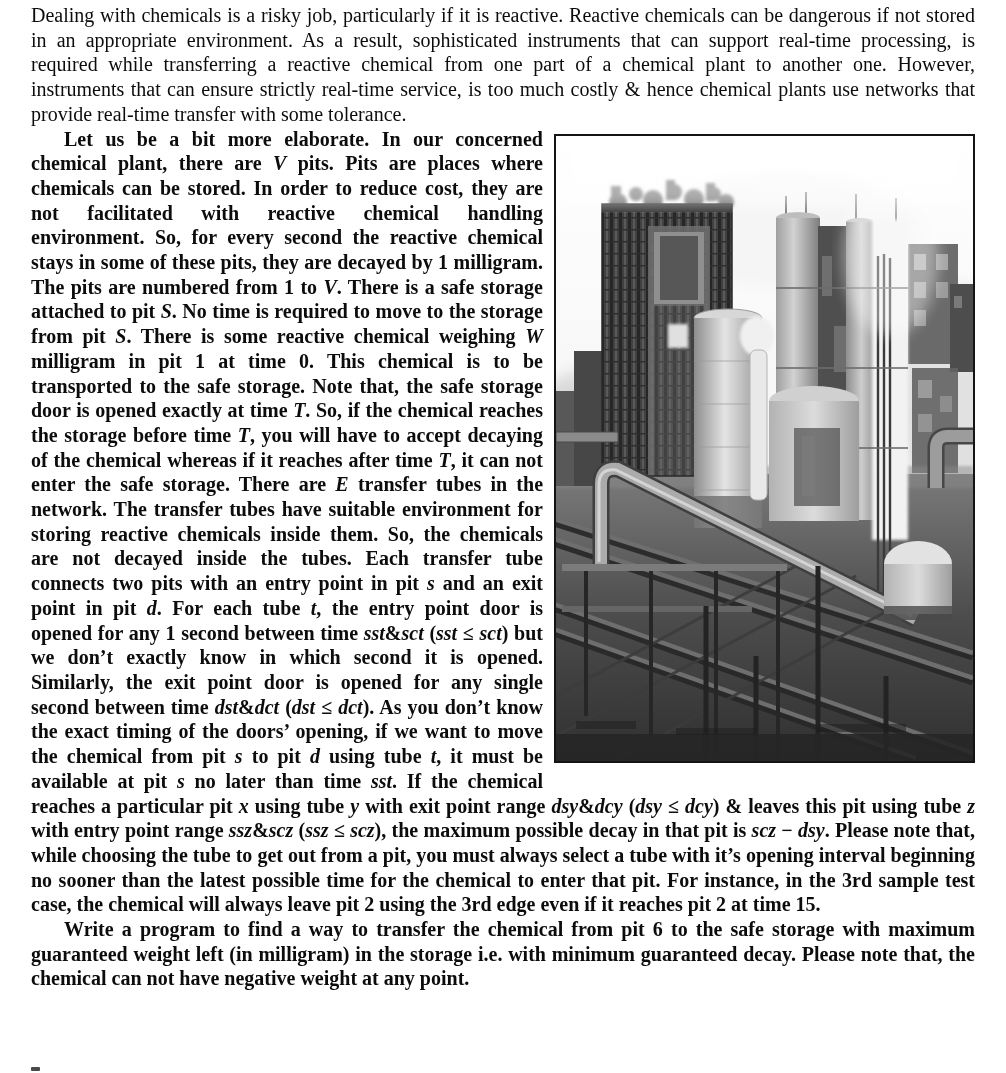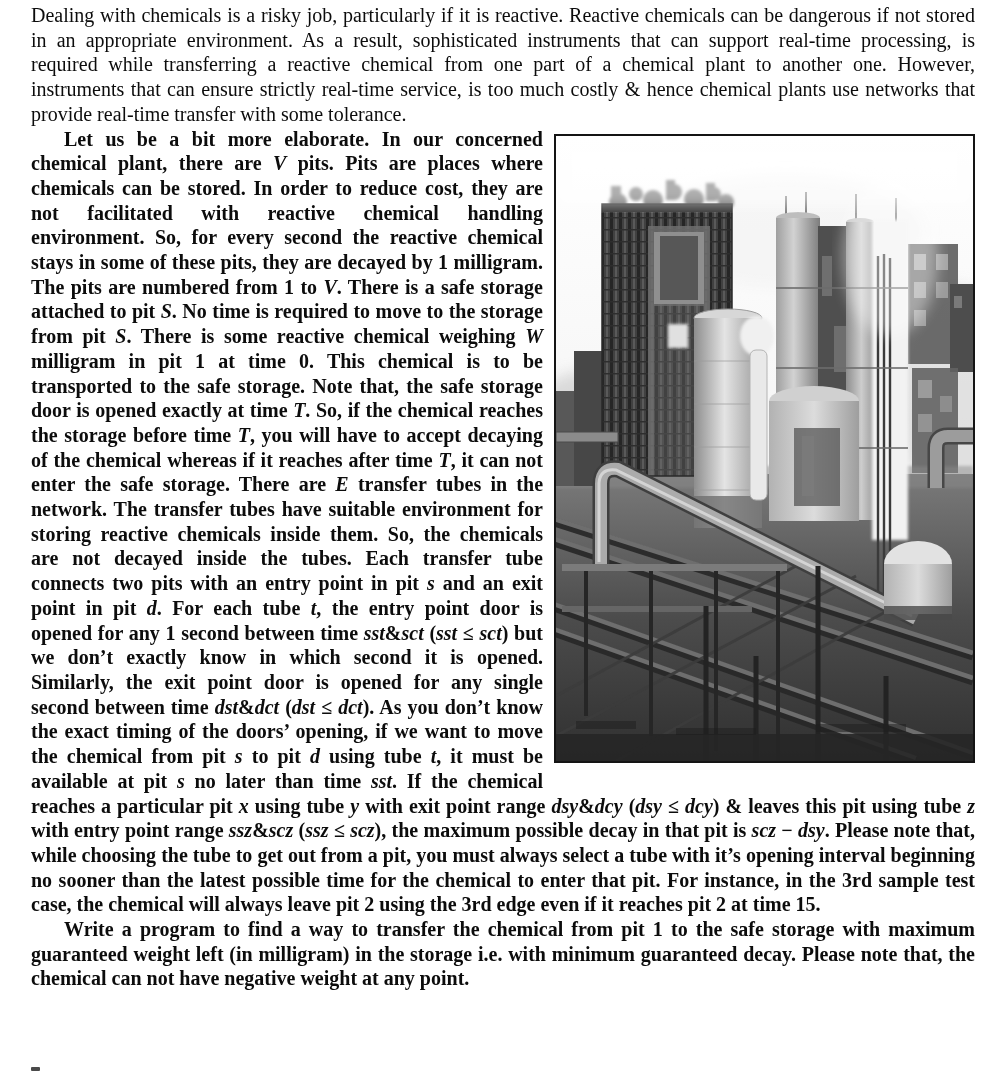--- a/index.html
+++ b/index.html
@@ -235,16 +235,16 @@
           <rect x="260" y="588" width="90" height="8"></rect>
         </g>
       </g>
 
       <rect x="0" y="0" width="417" height="70" fill="#ffffff" opacity="0.5" filter="url(#haze)"></rect>
     </svg>
   </figure>
 
   <p class="para indent"><span>Let us be a bit more elaborate. In our concerned chemical plant, there are </span><span class="math">V</span><span> pits. Pits are places where chemicals can be stored. In order to reduce cost, they are not facilitated with reactive chemical handling environment. So, for every second the reactive chemical stays in some of these pits, they are decayed by 1 milligram. The pits are numbered from 1 to </span><span class="math">V</span><span>. There is a safe storage attached to pit </span><span class="math">S</span><span>. No time is required to move to the storage from pit </span><span class="math">S</span><span>. There is some reactive chemical weighing </span><span class="math">W</span><span> milligram in pit 1 at time 0. This chemical is to be transported to the safe storage. Note that, the safe storage door is opened exactly at time </span><span class="math">T</span><span>. So, if the chemical reaches the storage before time </span><span class="math">T</span><span>, you will have to accept decaying of the chemical whereas if it reaches after time </span><span class="math">T</span><span>, it can not enter the safe storage. There are </span><span class="math">E</span><span> transfer tubes in the network. The transfer tubes have suitable environment for storing reactive chemicals inside them. So, the chemicals are not decayed inside the tubes. Each transfer tube connects two pits with an entry point in pit </span><span class="math">s</span><span> and an exit point in pit </span><span class="math">d</span><span>. For each tube </span><span class="math">t</span><span>, the entry point door is opened for any 1 second between time </span><span class="math">sst</span><span>&amp;</span><span class="math">sct</span><span> (</span><span class="math">sst</span><span> ≤ </span><span class="math">sct</span><span>) but we don’t exactly know in which second it is opened. Similarly, the exit point door is opened for any single second between time </span><span class="math">dst</span><span>&amp;</span><span class="math">dct</span><span> (</span><span class="math">dst</span><span> ≤ </span><span class="math">dct</span><span>). As you don’t know the exact timing of the doors’ opening, if we want to move the chemical from pit </span><span class="math">s</span><span> to pit </span><span class="math">d</span><span> using tube </span><span class="math">t</span><span>, it must be available at pit </span><span class="math">s</span><span> no later than time </span><span class="math">sst</span><span>. If the chemical reaches a particular pit </span><span class="math">x</span><span> using tube </span><span class="math">y</span><span> with exit point range </span><span class="math">dsy</span><span>&amp;</span><span class="math">dcy</span><span> (</span><span class="math">dsy</span><span> ≤ </span><span class="math">dcy</span><span>) &amp; leaves this pit using tube </span><span class="math">z</span><span> with entry point range </span><span class="math">ssz</span><span>&amp;</span><span class="math">scz</span><span> (</span><span class="math">ssz</span><span> ≤ </span><span class="math">scz</span><span>), the maximum possible decay in that pit is </span><span class="math">scz</span><span> − </span><span class="math">dsy</span><span>. Please note that, while choosing the tube to get out from a pit, you must always select a tube with it’s opening interval beginning no sooner than the latest possible time for the chemical to enter that pit. For instance, in the 3rd sample test case, the chemical will always leave pit 2 using the 3rd edge even if it reaches pit 2 at time 15.</span></p>
 
-  <p class="para indent"><span>Write a program to find a way to transfer the chemical from pit 1 to the safe storage with maximum guaranteed weight left (in milligram) in the storage i.e. with minimum guaranteed decay. Please note that, the chemical can not have negative weight at any point.</span></p>
+  <p class="para indent"><span>Write a program to find a way to transfer the chemical from pit 6 to the safe storage with maximum guaranteed weight left (in milligram) in the storage i.e. with minimum guaranteed decay. Please note that, the chemical can not have negative weight at any point.</span></p>
 
   <span class="artifact"></span>
 </div>
 
 </body></html>

